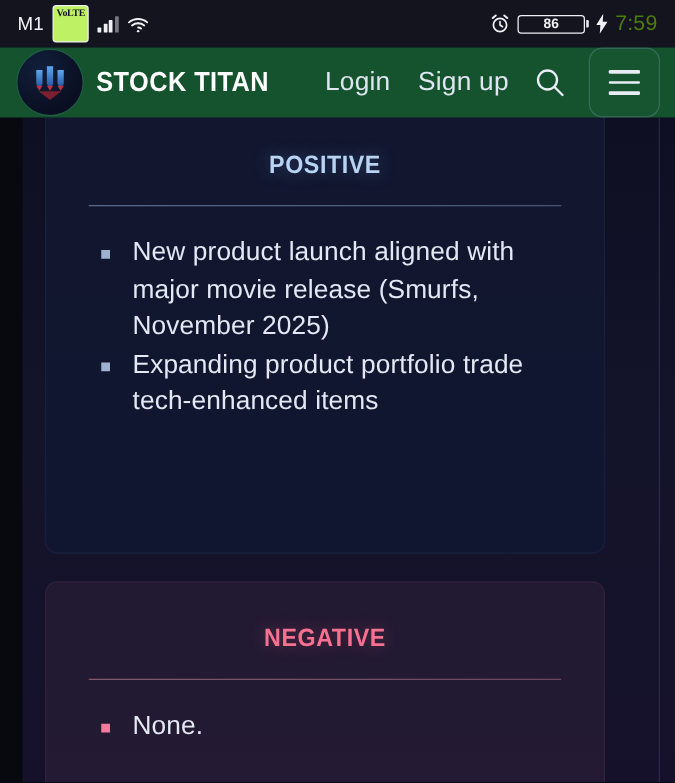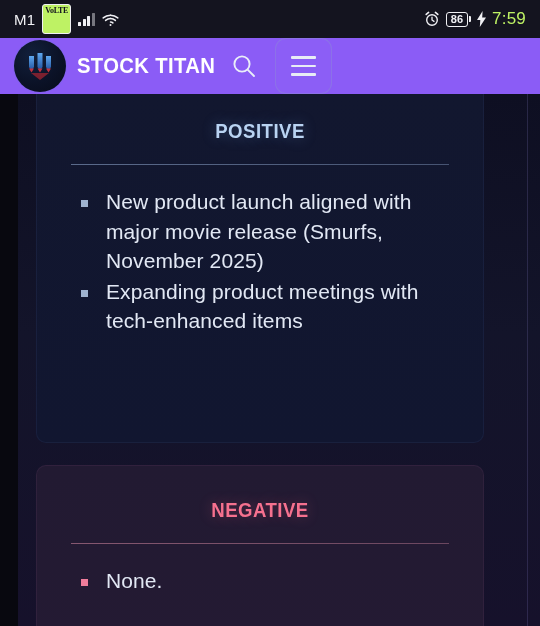--- a/index.html
+++ b/index.html
@@ -68,49 +68,49 @@
   .signal i:nth-child(3) { height: 10px; }
   .signal i:nth-child(4) { height: 13px; opacity: .45; }
   .sb-icon svg { display: block; }
   .battery {
     display: flex;
     align-items: center;
   }
   .battery .shell {
     border: 1.5px solid #f0f0f4;
     border-radius: 3px;
-    padding: 1px 4px;
+    padding: 1px 20px;
     font-size: 11px;
     font-weight: bold;
     line-height: 1;
     color: #f0f0f4;
     letter-spacing: 0;
     font-family: "Liberation Sans", sans-serif;
   }
   .battery .nub {
     width: 2px;
     height: 6px;
     background: #f0f0f4;
     border-radius: 0 1px 1px 0;
     margin-left: 1px;
   }
   .clock {
     font-size: 17px;
-    color: #bef264;
+    color: #4d7c0f;
     letter-spacing: 0.2px;
     font-family: "Liberation Sans", sans-serif;
   }
 
   
   .appbar {
     position: absolute;
     top: 38px; left: 0;
     width: 540px;
     height: 56px;
-    background: #8b5cf6;
+    background: #14532d;
     display: flex;
     align-items: center;
     padding: 0 12px 0 14px;
     box-sizing: border-box;
     z-index: 5;
   }
   .brand { display: flex; align-items: center; gap: 11px; }
   .logo {
     width: 52px; height: 52px;
     border-radius: 50%;
@@ -327,20 +327,24 @@
           <path d="M23 7h5v11l-2.5 4L23 18z" fill="url(#barg)"></path>
           <path d="M6 19.5h5l-2.5 4z" fill="#c0323f"></path>
           <path d="M14.5 19.5h5l-2.5 4z" fill="#c0323f"></path>
           <path d="M23 19.5h5l-2.5 4z" fill="#c0323f"></path>
           <path d="M8 24h18l-9 7z" fill="#8f2230" opacity=".85"></path>
         </svg>
       </span>
       <span class="brand-name">STOCK TITAN</span>
     </div>
 
+    <div class="navlinks">
+      <a class="navlink" href="#">Login</a>
+      <a class="navlink" href="#">Sign up</a>
+    </div>
 
     <div class="search-btn">
       <svg width="28" height="28" viewBox="0 0 28 28">
         <circle cx="12" cy="12" r="7.6" fill="none" stroke="#e9eef8" stroke-width="1.9"></circle>
         <path d="M17.6 17.6 24 24" fill="none" stroke="#e9eef8" stroke-width="1.9" stroke-linecap="round"></path>
       </svg>
     </div>
 
     <div class="menu-btn">
       <i></i>
@@ -351,21 +355,21 @@
 
   <div class="page">
     <div class="edge-left"></div>
     <div class="edge-right-line"></div>
 
     <div class="card card-positive">
       <div class="card-title title-positive">Positive</div>
       <div class="divider divider-positive"></div>
       <ul class="bullets bullets-positive">
         <li>New product launch aligned with major movie release (Smurfs, November 2025)</li>
-        <li>Expanding product meetings with tech-enhanced items</li>
+        <li>Expanding product portfolio trade tech-enhanced items</li>
       </ul>
     </div>
 
     <div class="card card-negative">
       <div class="card-title title-negative">Negative</div>
       <div class="divider divider-negative"></div>
       <ul class="bullets bullets-negative">
         <li>None.</li>
       </ul>
     </div>

